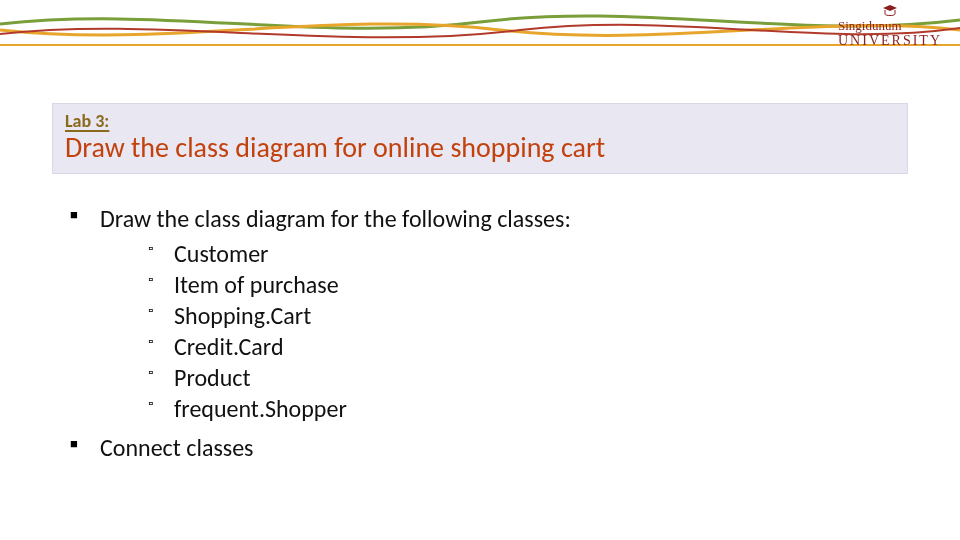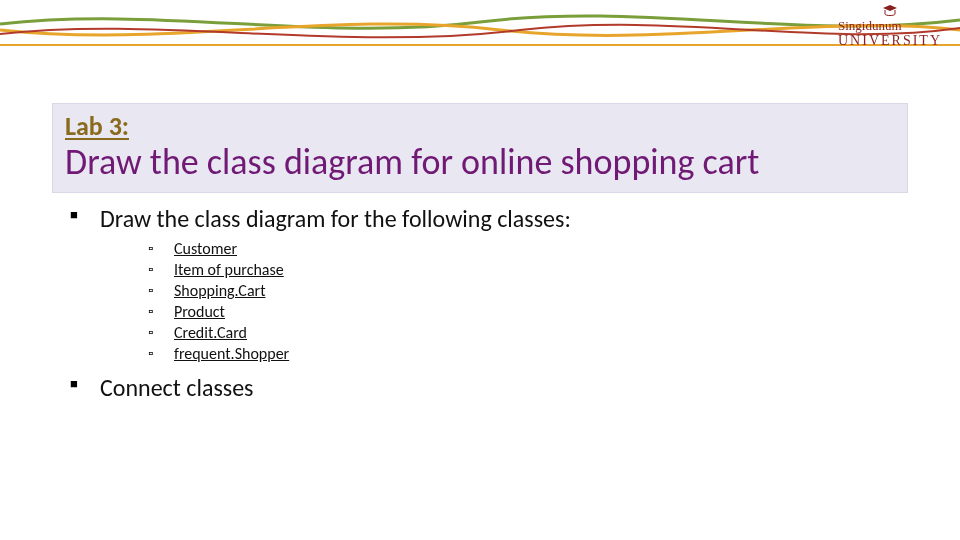--- a/index.html
+++ b/index.html
@@ -40,28 +40,28 @@
     left: 52px;
     top: 103px;
     width: 856px;
     background: #e8e7f2;
     border: 1px solid #d9d7e8;
     padding: 6px 12px 8px;
   }
   .lab-label {
     color: #8a6b1e;
     font-weight: 600;
-    font-size: 26px;
+    font-size: 18px;
     text-decoration: underline;
     text-decoration-thickness: 2px;
     text-underline-offset: 3px;
   }
   .subtitle {
-    font-size: 36px;
-    color: #701a75;
+    font-size: 28px;
+    color: #c2410c;
     font-weight: 400;
     margin-top: -2px;
   }
   .content {
     position: absolute;
     left: 70px;
     top: 204px;
     font-size: 24px;
     color: #111;
   }
@@ -76,22 +76,21 @@
   .content > ul > li::before {
     content: "■";
     position: absolute;
     left: 0;
     top: 3px;
     font-size: 13px;
     color: #000;
   }
   .sublist {
     margin: 6px 0 10px 48px;
-    font-size: 16px;
-    text-decoration: underline;
+    font-size: 24px;
   }
   .sublist li {
     position: relative;
     padding-left: 26px;
     margin: 0 0 2px 0;
   }
   .sublist li::before {
     content: "▫";
     position: absolute;
     left: 0;
@@ -125,20 +124,20 @@
 </div>
 
 <div class="content">
   <ul>
     <li>
       <span>Draw the class diagram for the following classes:</span>
       <ul class="sublist">
         <li><span>Customer</span></li>
         <li><span>Item of purchase</span></li>
         <li><span>Shopping.Cart</span></li>
+        <li><span>Credit.Card</span></li>
         <li><span>Product</span></li>
-        <li><span>Credit.Card</span></li>
         <li><span>frequent.Shopper</span></li>
       </ul>
     </li>
     <li><span>Connect classes</span></li>
   </ul>
 </div>
 
 </body></html>

